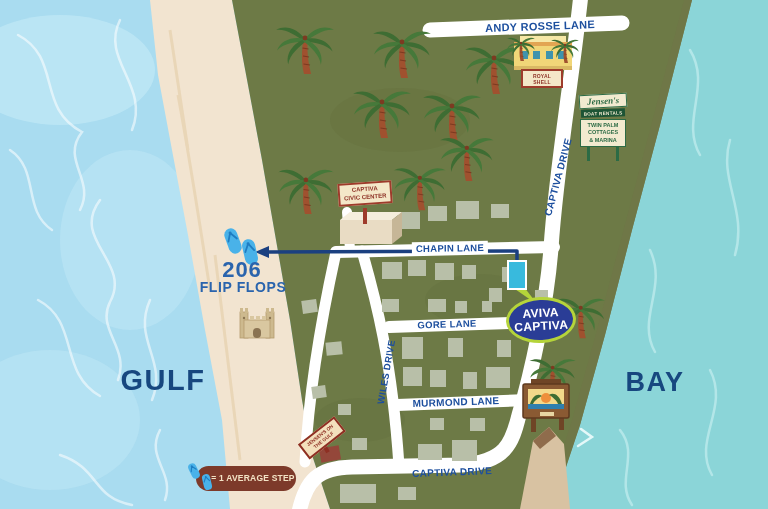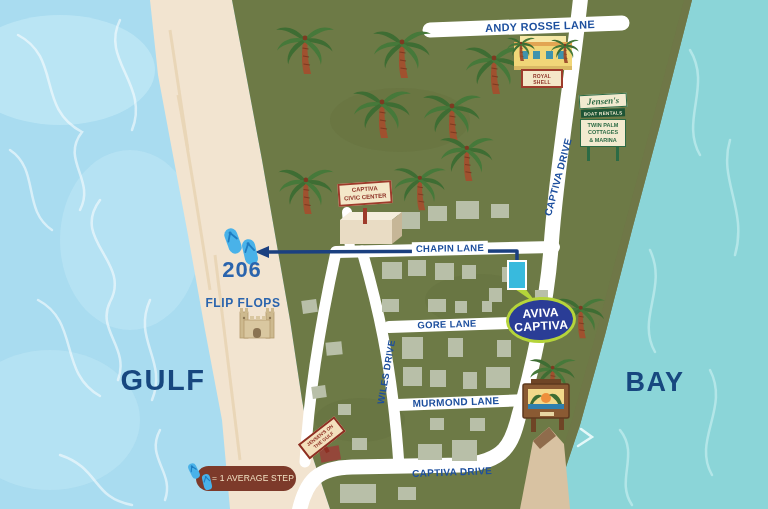--- a/index.html
+++ b/index.html
@@ -8,21 +8,21 @@
   .lbl{position:absolute;transform:translate(-50%,-50%);font-weight:bold;color:#1d4f9e;white-space:nowrap;letter-spacing:.3px;}
   .sea{font-size:29px;color:#17477f;letter-spacing:1.5px;}
   .r10{font-size:10px;}
   .r95{font-size:9.5px;}
   .rot-andy{transform:translate(-50%,-50%) rotate(-2deg);font-size:11px;}
   .rot-capu{transform:translate(-50%,-50%) rotate(-75deg);font-size:10px;}
   .rot-wiles{transform:translate(-50%,-50%) rotate(-80deg);font-size:9.5px;}
   .rot-2{transform:translate(-50%,-50%) rotate(-2deg);}
   .chip{background:#ffffff;padding:1px 4px;transform:translate(-50%,-50%) rotate(-1deg);font-size:9.5px;}
   .num299{font-size:22px;color:#2a64ad;letter-spacing:1px;}
-  .ffl{font-size:12px;color:#2a64ad;letter-spacing:.6px;margin-top:16px;}
+  .ffl{font-size:14px;color:#2a64ad;letter-spacing:.6px;}
   .legend-text{font-size:8.5px;color:#f3e3c5;letter-spacing:.2px;}
   .sign{position:absolute;box-sizing:border-box;text-align:center;}
   .board{background:#f4e7c8;border:2px solid #9e3b2b;color:#8e3226;font-weight:bold;box-sizing:border-box;}
   .civic-board{width:54px;padding:2px 1px;font-size:6px;line-height:1.25;transform:rotate(-4deg);}
   .civic-post{position:absolute;left:25px;top:26px;width:4px;height:16px;background:#9e3b2b;}
   .rs-board{width:42px;padding:1.5px 1px;font-size:5px;letter-spacing:.2px;}
   .jg{transform:translate(-50%,-50%) rotate(-38deg);}
   .jg-board{width:46px;padding:1.5px 1px;font-size:4.8px;line-height:1.3;border-color:#8e2f23;color:#8e2f23;background:#f3e0bd;}
   .jens{width:48px;}
   .j-title{background:#f2ead0;border:1.5px solid #2c6b45;color:#2c6b45;font-family:"Liberation Serif",serif;font-style:italic;font-weight:bold;font-size:9px;padding:1px 0;transform:rotate(-3deg);}
@@ -253,21 +253,21 @@
 <div class="lbl rot-capu" style="left:558px;top:177px">CAPTIVA DRIVE</div>
 <div class="lbl chip" style="left:450px;top:248px">CHAPIN LANE</div>
 <div class="lbl r95 rot-2" style="left:447px;top:324px">GORE LANE</div>
 <div class="lbl rot-wiles" style="left:386px;top:372px">WILES DRIVE</div>
 <div class="lbl r10 rot-2" style="left:456px;top:402px">MURMOND LANE</div>
 <div class="lbl r10 rot-2" style="left:452px;top:472px">CAPTIVA DRIVE</div>
 
 <div class="lbl num299" style="left:242px;top:270px">206</div>
 <div class="lbl ffl" style="left:243px;top:287px">FLIP FLOPS</div>
 
-<div class="lbl legend-text" style="left:253px;top:478px;font-weight:normal">= 1 AVERAGE STEP</div>
+<div class="lbl legend-text" style="left:253px;top:478px;font-weight:bold">= 1 AVERAGE STEP</div>
 
 <div class="sign" style="left:521px;top:69px">
   <div class="board rs-board">ROYAL SHELL</div>
 </div>
 
 <div class="sign jens" style="left:579px;top:94px">
   <div class="j-title">Jensen's</div>
   <div class="j-banner">BOAT RENTALS</div>
   <div class="j-board2">
     <div>TWIN PALM</div>

